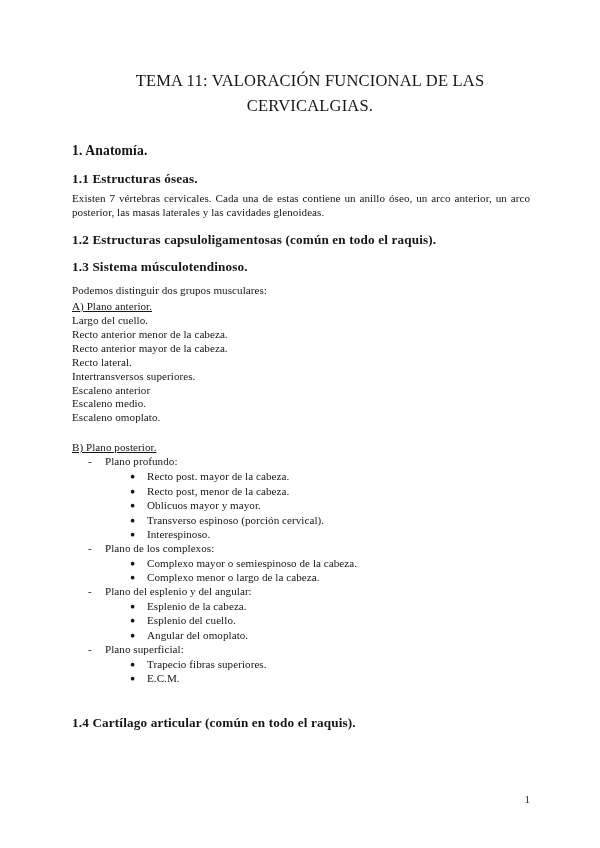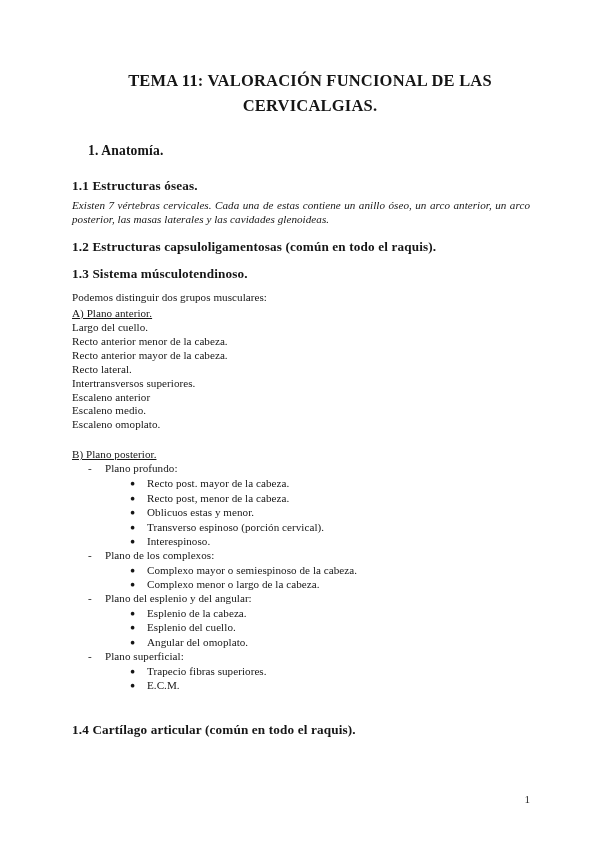--- a/index.html
+++ b/index.html
@@ -21,35 +21,35 @@
   .content {
     position: absolute;
     left: 72px;
     top: 0;
     width: 458px;
   }
 
   
   .doc-title {
     font-size: 16.5px;
-    font-weight: bold;
+    font-weight: normal;
     text-align: center;
     line-height: 1.52;
     letter-spacing: 0.2px;
     margin: 0;
     padding-top: 68px;
     padding-left: 22px;
     padding-right: 4px;
   }
 
   
   .h-sec {
     font-size: 13.6px;
     font-weight: bold;
-    margin: 16px;
+    margin: 0;
     line-height: 1.38;
     letter-spacing: 0.15px;
   }
   .h-sub {
     font-size: 13.2px;
     font-weight: bold;
     margin: 0;
     line-height: 1.38;
     letter-spacing: 0.15px;
   }
@@ -58,21 +58,20 @@
   .gap-top-3 { margin-top: 11px; }
   .gap-top-4 { margin-top: 28px; }
 
   
   .body-par {
     font-size: 11.1px;
     line-height: 1.29;
     margin: 3px 0 0 0;
     text-align: justify;
     letter-spacing: 0.05px;
-    font-style: italic;
   }
   .plain-line {
     font-size: 11.1px;
     line-height: 13.9px;
     margin: 0;
     letter-spacing: 0.05px;
     white-space: nowrap;
   }
   .lead-line { margin-top: 8px; }
   .group-label {
@@ -175,21 +174,21 @@
       <div class="lvl2">
         <span class="dot">●</span>
         <span>Recto post. mayor de la cabeza.</span>
       </div>
       <div class="lvl2">
         <span class="dot">●</span>
         <span>Recto post, menor de la cabeza.</span>
       </div>
       <div class="lvl2">
         <span class="dot">●</span>
-        <span>Oblicuos estas y menor.</span>
+        <span>Oblicuos mayor y mayor.</span>
       </div>
       <div class="lvl2">
         <span class="dot">●</span>
         <span>Transverso espinoso (porción cervical).</span>
       </div>
       <div class="lvl2">
         <span class="dot">●</span>
         <span>Interespinoso.</span>
       </div>
 

